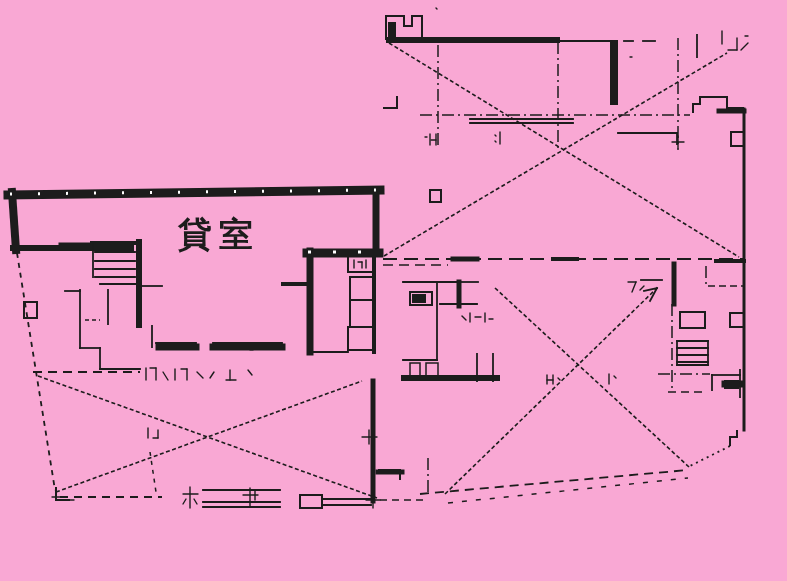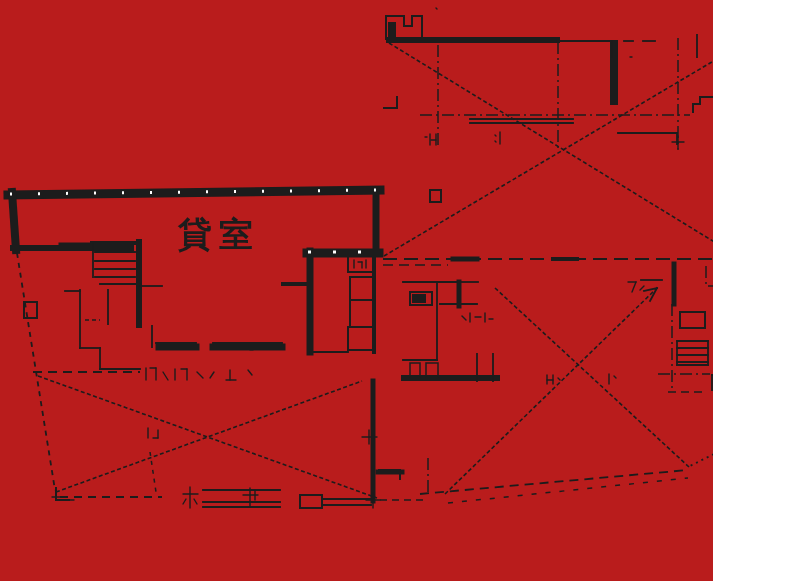--- a/index.html
+++ b/index.html
@@ -1,19 +1,19 @@
 <!DOCTYPE html>
 <html><head>
 <meta charset="utf-8">
 <style>
   html,body{margin:0;padding:0;background:#ffffff;}
   .scan-page{
     position:relative;
-    width:713px;height:581px;
-    background:#b91c1c;
+    width:787px;height:581px;
+    background:#f9a8d4;
     overflow:hidden;
     font-family:"DejaVu Sans", sans-serif;
   }
   svg{position:absolute;left:0;top:0;}
   text{font-family:"DejaVu Sans", sans-serif;}
 </style>
 </head>
 <body>
 
 <div class="scan-page">

